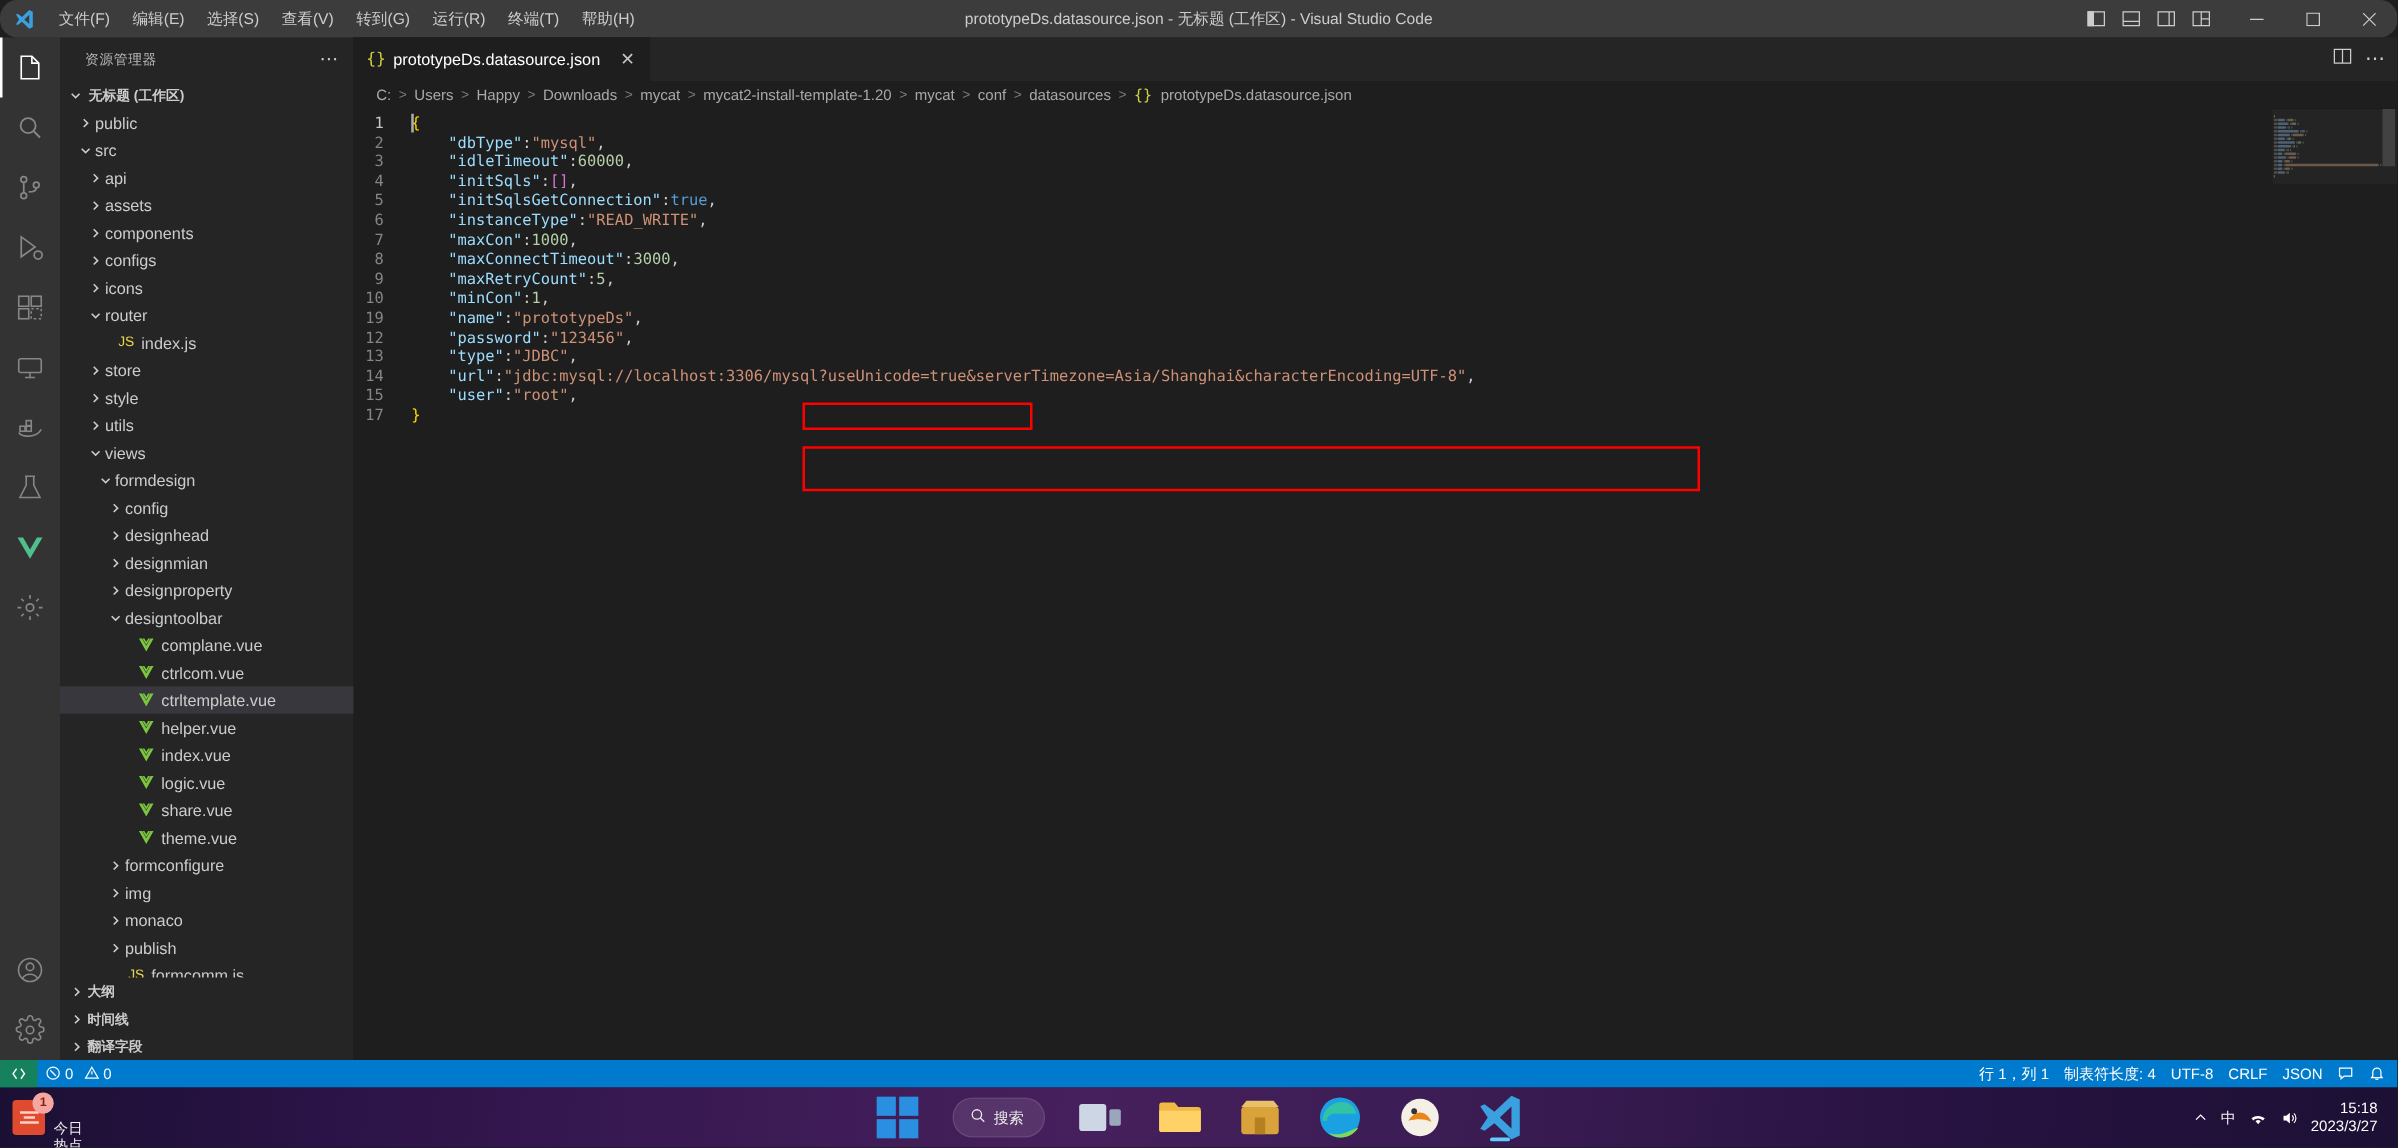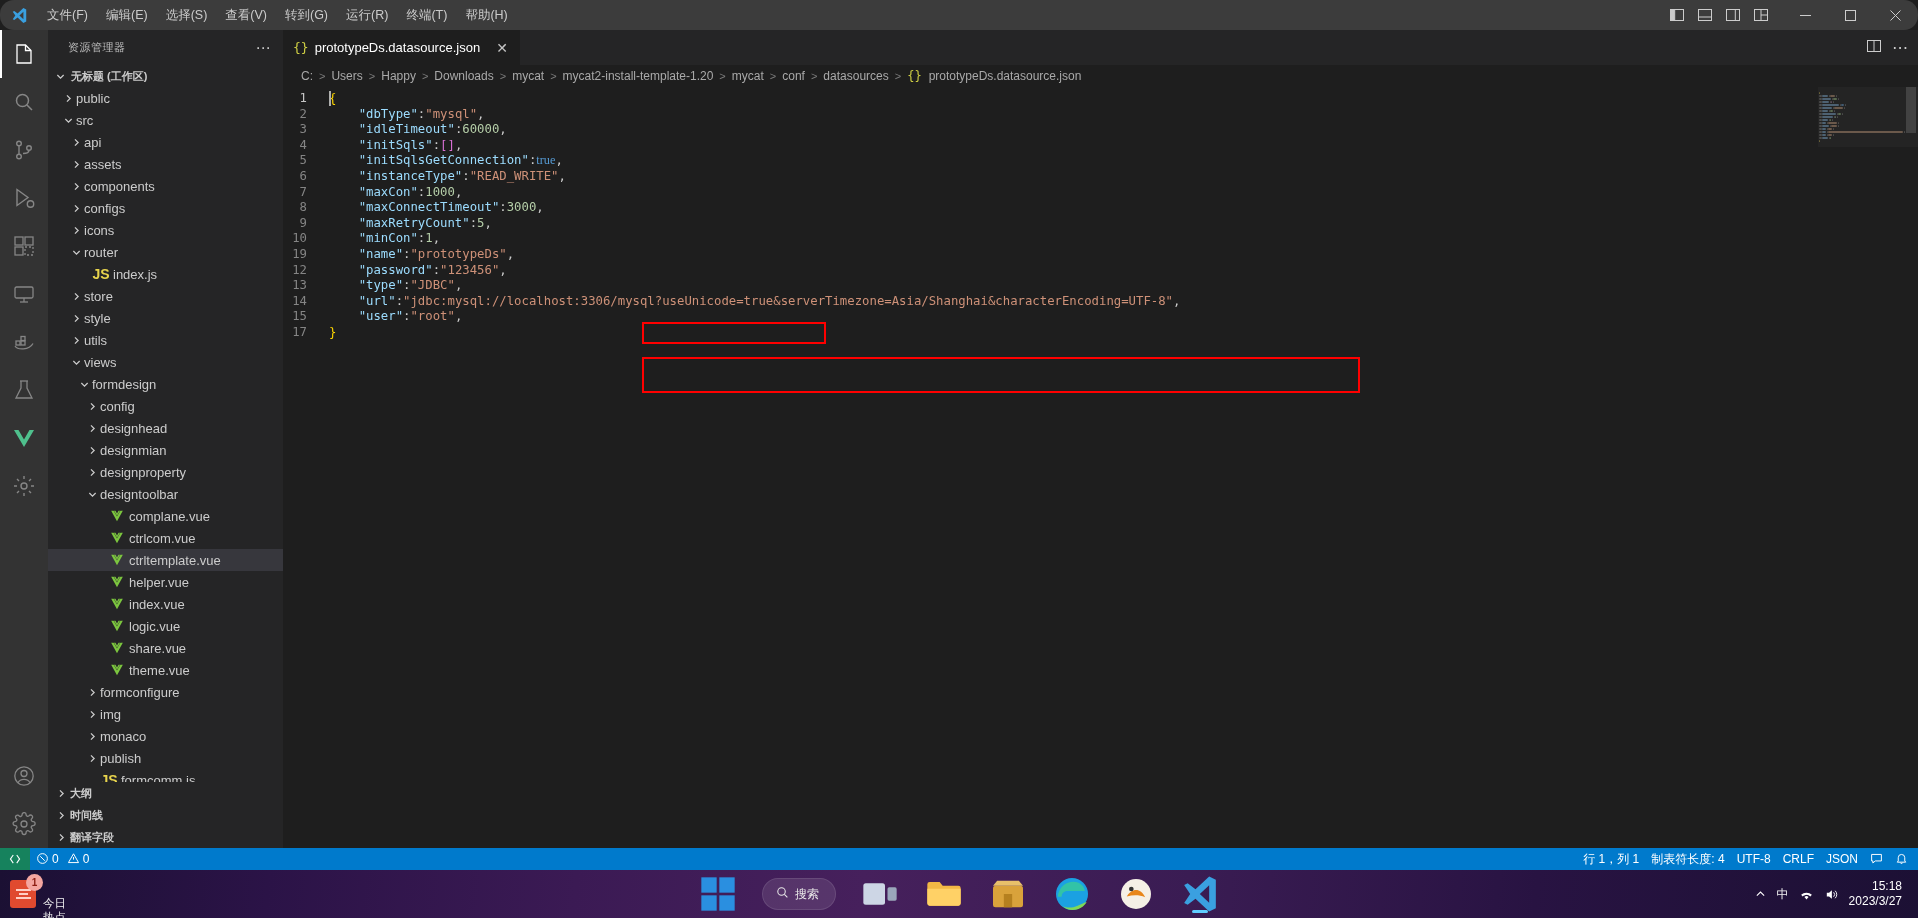--- a/index.html
+++ b/index.html
@@ -74,21 +74,21 @@
   .tree-row {
     height: 22px; display: flex; align-items: center; font-size: 13px;
     color: #cccccc; white-space: nowrap; position: relative; padding-right: 4px;
   }
   .tree-row.selected { background: #37373d; }
   .chev { width: 16px; height: 22px; display: flex; align-items: center; justify-content: center; flex: 0 0 16px; }
   .chev svg { width: 9px; height: 9px; stroke: #cccccc; }
   .chev.blank { visibility: hidden; }
   .ficon { width: 18px; display: flex; align-items: center; justify-content: center; flex: 0 0 18px; margin-right: 3px; }
   .ficon svg { width: 14px; height: 14px; }
-  .js-ico { color: #e8d44d; font-size: 14px; font-weight: bold; font-family: "Liberation Sans", sans-serif; }
+  .js-ico { color: #e8d44d; font-size: 11px; font-weight: normal; font-family: "Liberation Sans", sans-serif; }
   .tree-label { overflow: hidden; text-overflow: ellipsis; }
   .bottom-sections { flex: 0 0 auto; }
   .bottom-sec {
     height: 22px; display: flex; align-items: center; gap: 2px;
     padding-left: 6px; font-size: 11px; font-weight: bold; color: #cccccc;
   }
   .bottom-sec .chev { width: 14px; flex: 0 0 14px; }
 
   
   .editor-area { flex: 1; display: flex; flex-direction: column; min-width: 0; background: #1e1e1e; }
@@ -123,21 +123,21 @@
   }
   .ln {
     width: 46px; flex: 0 0 46px; text-align: right; padding-right: 22px;
     color: #858585; font-family: "DejaVu Sans Mono", monospace; font-size: 12.3px;
   }
   .code-line.cur .ln { color: #c6c6c6; }
   .code-text { padding-left: 0; }
   .k { color: #9cdcfe; }
   .s { color: #ce9178; }
   .n { color: #b5cea8; }
-  .b { color: #569cd6; font-family: Liberation Serif, serif; }
+  .b { color: #569cd6; }
   .p { color: #cccccc; }
   .br1 { color: #ffd700; }
   .br2 { color: #da70d6; }
   .cursor-caret {
     position: absolute; width: 2px; background: #aeafad;
   }
   .minimap {
     width: 100px; flex: 0 0 100px; position: relative; background: #1e1e1e;
     padding-top: 4px;
   }
@@ -218,20 +218,21 @@
     <div class="menu">
       <div class="menu-item">文件(F)</div>
       <div class="menu-item">编辑(E)</div>
       <div class="menu-item">选择(S)</div>
       <div class="menu-item">查看(V)</div>
       <div class="menu-item">转到(G)</div>
       <div class="menu-item">运行(R)</div>
       <div class="menu-item">终端(T)</div>
       <div class="menu-item">帮助(H)</div>
     </div>
+    <div class="title-center">prototypeDs.datasource.json - 无标题 (工作区) - Visual Studio Code</div>
     <div class="titlebar-right">
       <div class="layout-icons">
         <div class="layout-ico">
           <svg viewBox="0 0 16 16" fill="none" stroke="#cccccc" stroke-width="1">
               <rect x="1.5" y="2.5" width="13" height="11"></rect>
               <rect x="1.5" y="2.5" width="4.2" height="11" fill="#cccccc"></rect>
             </svg>
         </div>
         <div class="layout-ico">
           <svg viewBox="0 0 16 16" fill="none" stroke="#cccccc" stroke-width="1">

